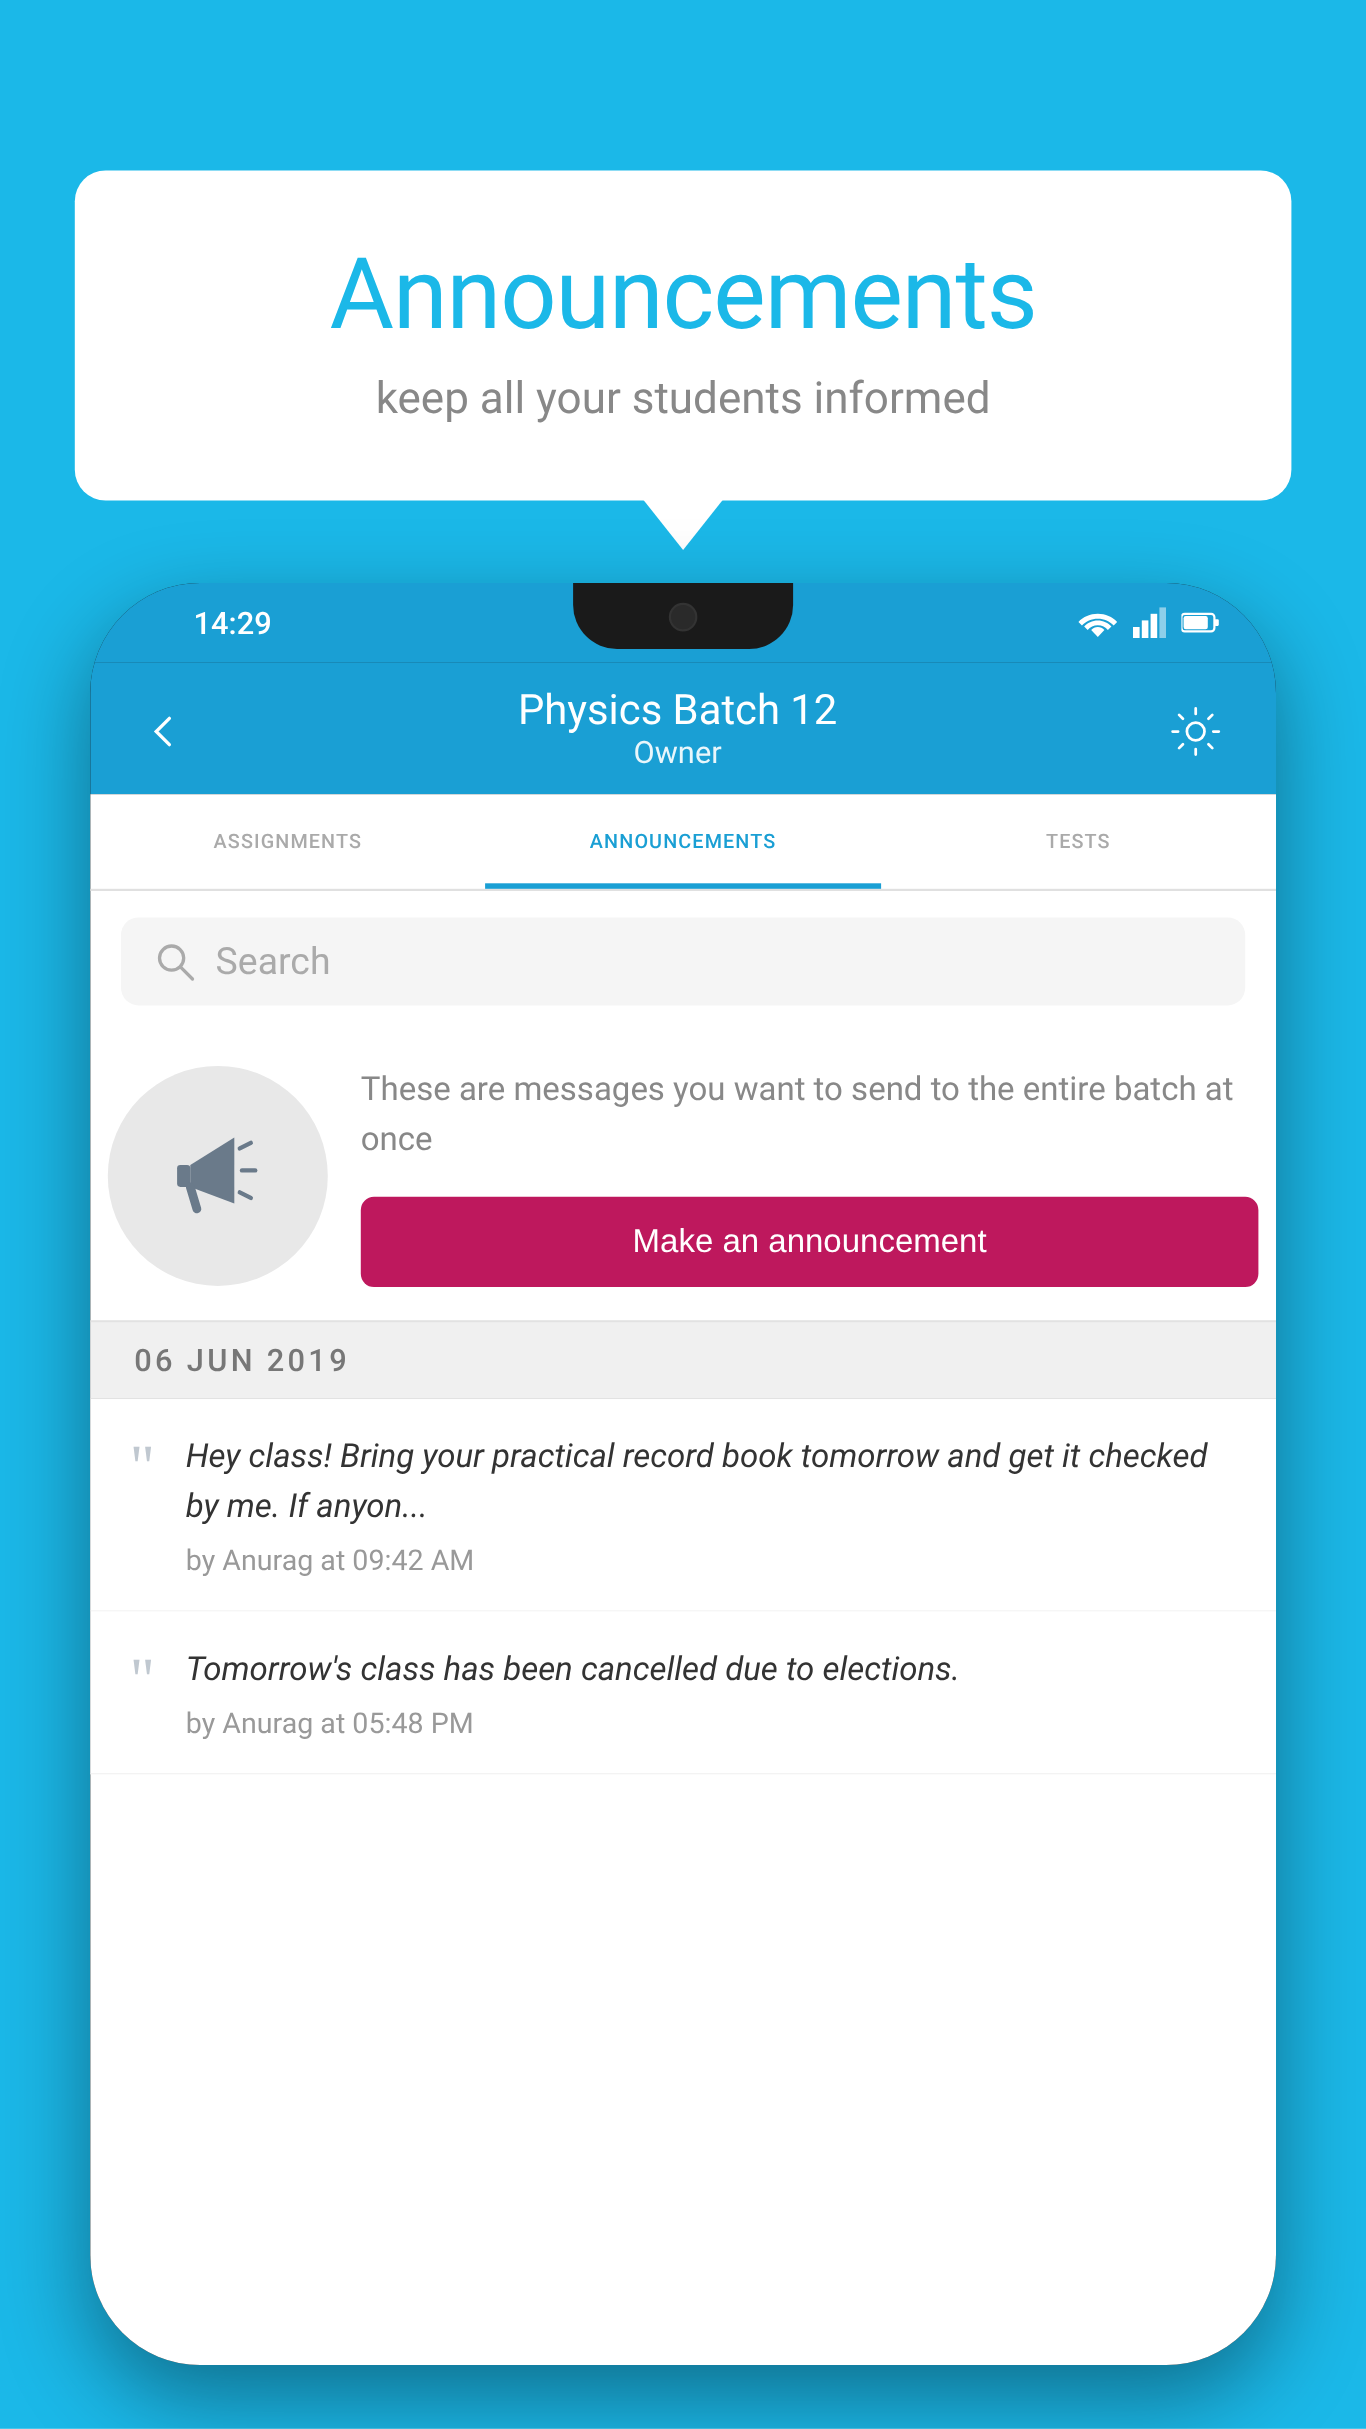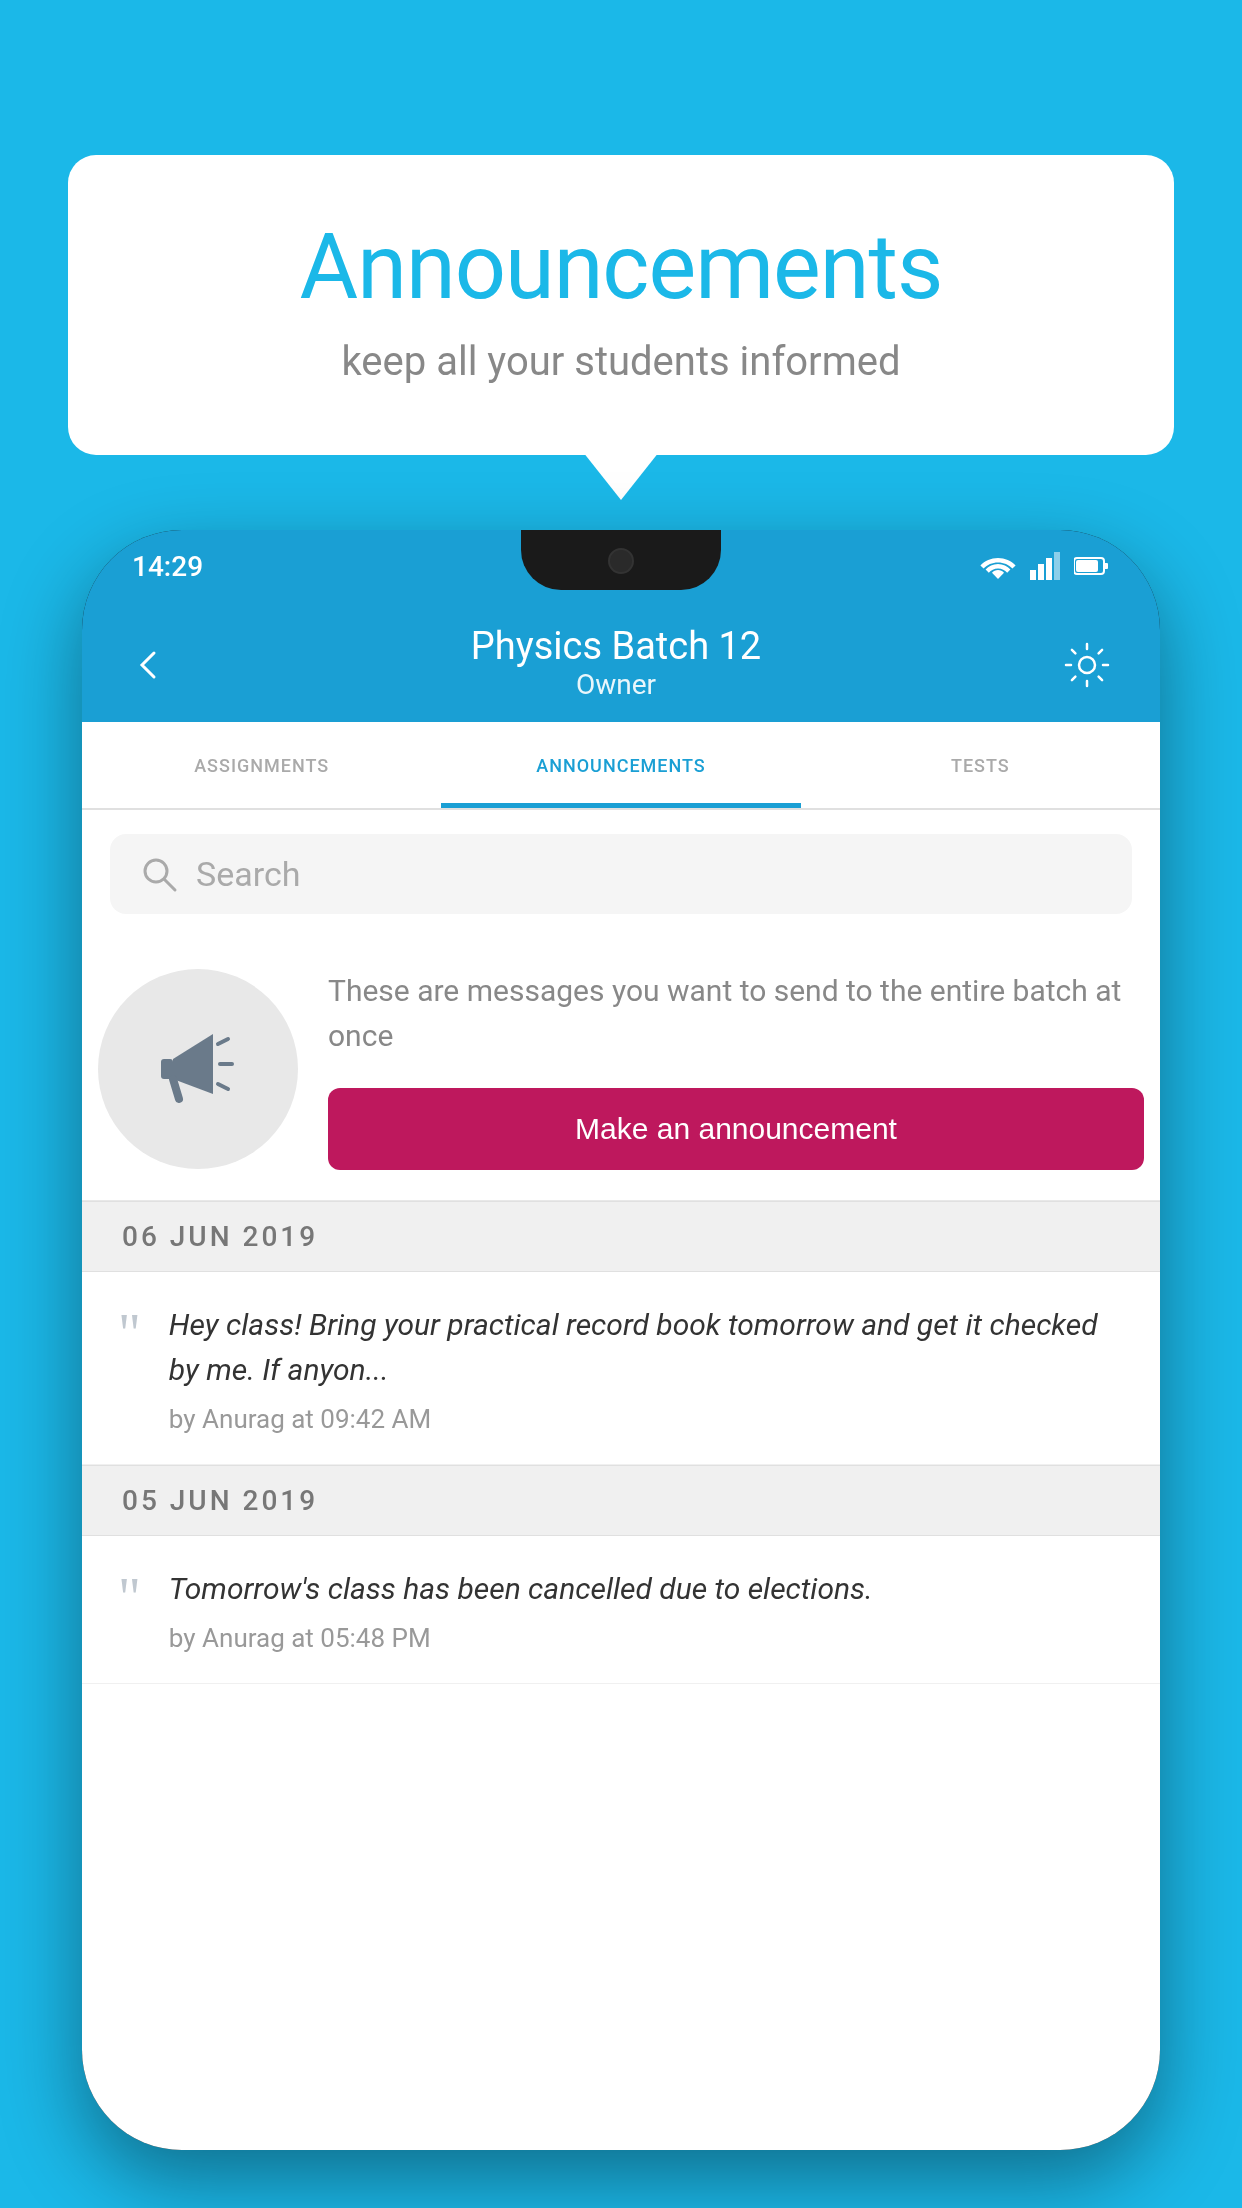--- a/index.html
+++ b/index.html
@@ -117,20 +117,21 @@
       justify-content: space-between;
       padding: 0 50px;
       z-index: 10;
       border-radius: 100px 100px 0 0;
     }
 
     .status-time {
       color: white;
       font-size: 28px;
       font-weight: 500;
+      margin-left: 44px;
     }
 
     .status-icons {
       display: flex;
       align-items: center;
       gap: 14px;
     }
 
     
     .app-bar {
@@ -437,21 +438,20 @@
       <div class="date-header">06  JUN  2019</div>
 
       <div class="announcement-item">
         <span class="quote-icon">"</span>
         <div class="announcement-text-area">
           <div class="announcement-message">Hey class! Bring your practical record book tomorrow and get it checked by me. If anyon...</div>
           <div class="announcement-author">by Anurag at 09:42 AM</div>
         </div>
       </div>
 
-      <div class="date-header">05  JUN  2019</div>
 
       <div class="announcement-item">
         <span class="quote-icon">"</span>
         <div class="announcement-text-area">
           <div class="announcement-message">Tomorrow's class has been cancelled due to elections.</div>
           <div class="announcement-author">by Anurag at 05:48 PM</div>
         </div>
       </div>
 
     </div>

